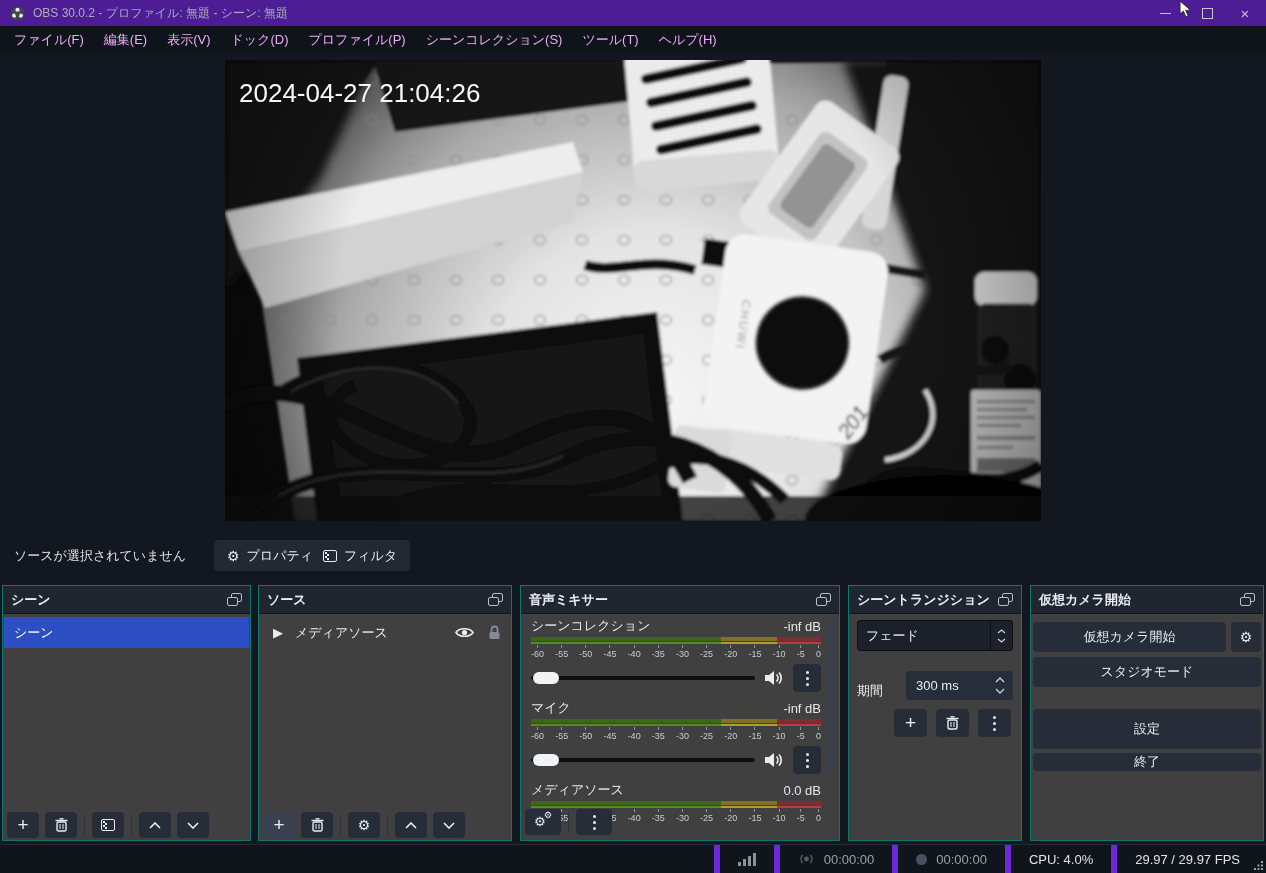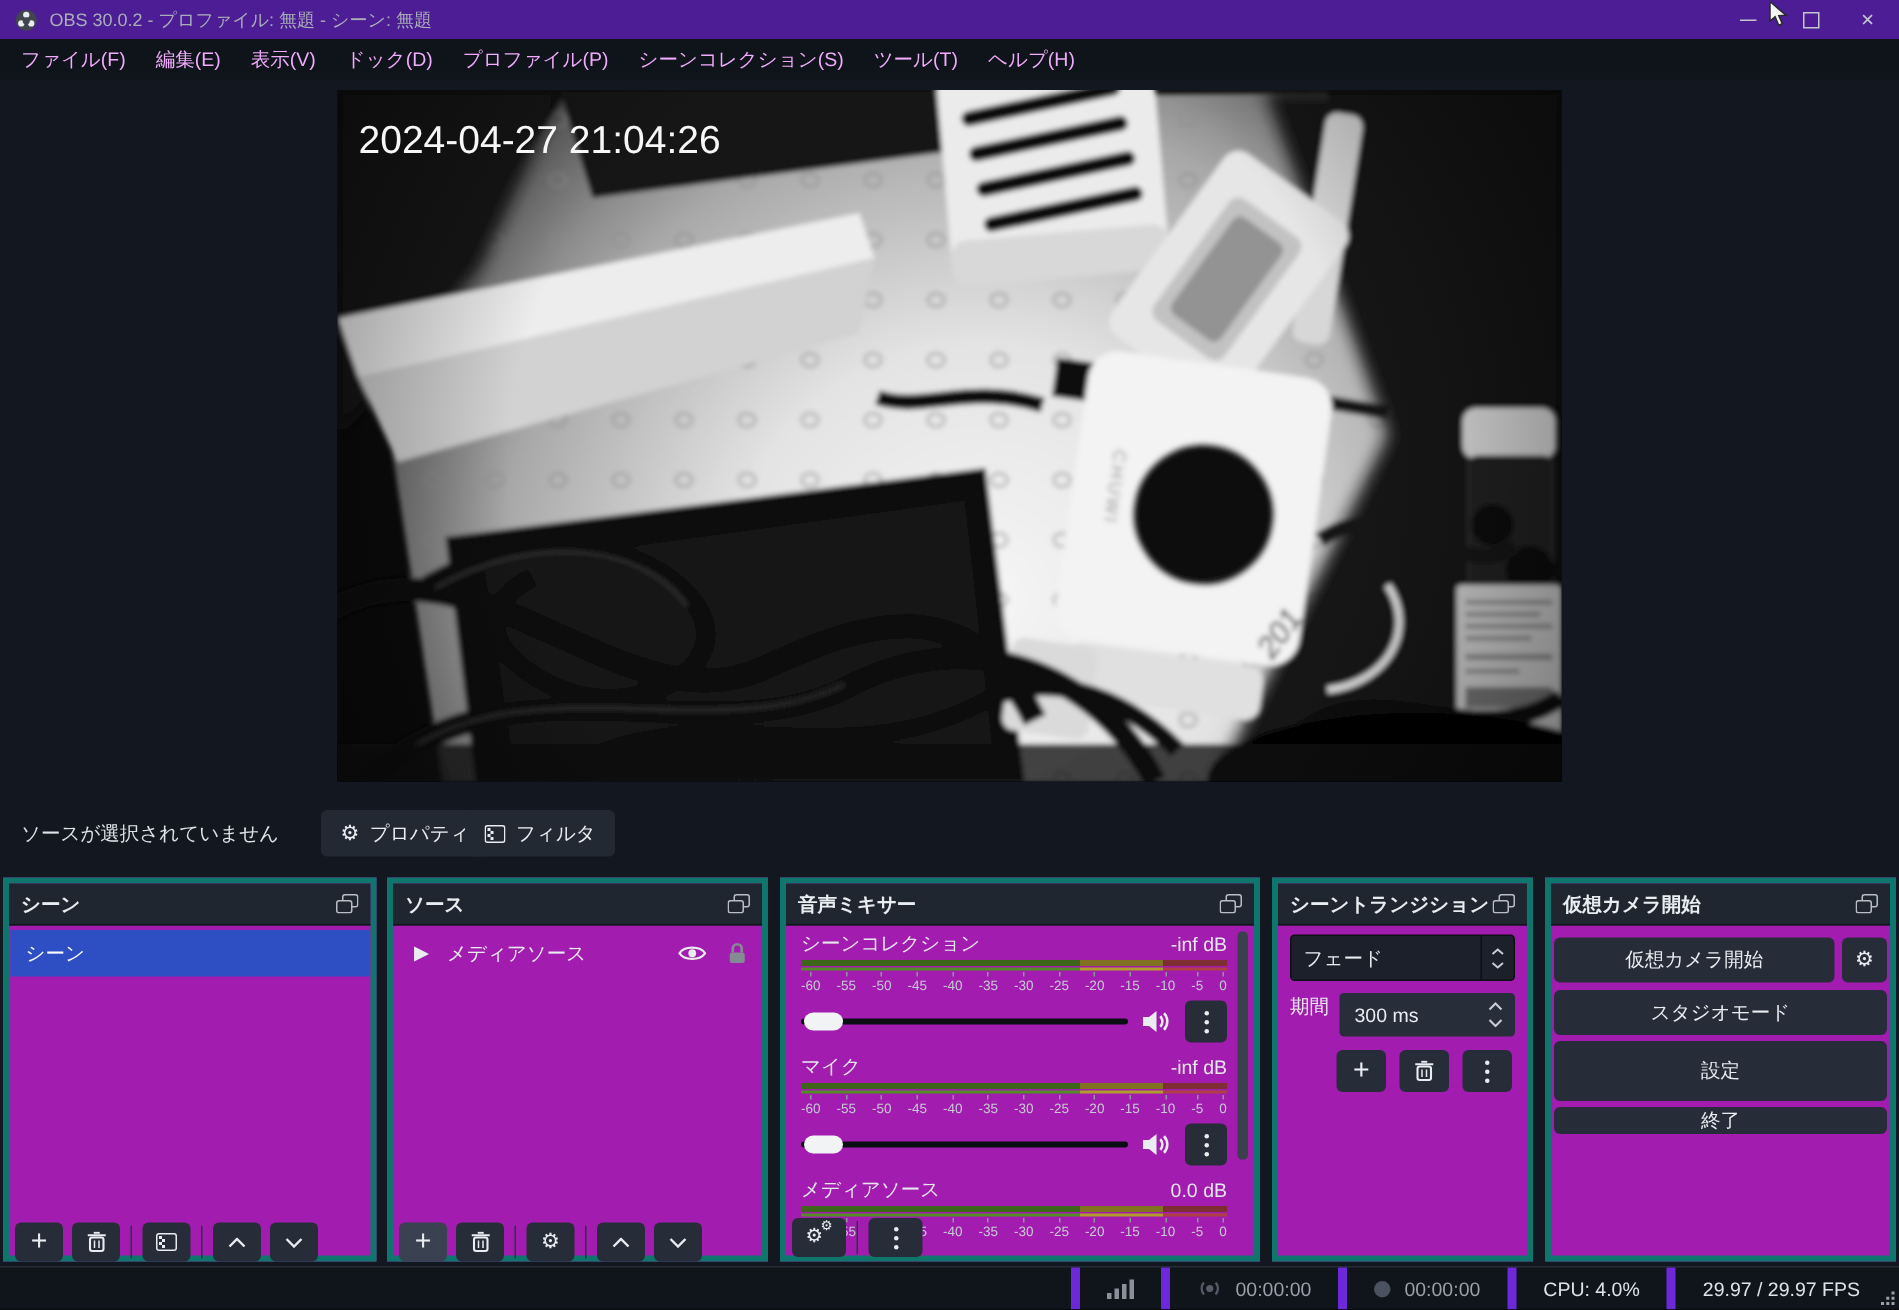--- a/index.html
+++ b/index.html
@@ -22,21 +22,21 @@
   
   .preview{position:absolute;left:225px;top:60px;width:816px;height:461px;background:#000;}
   
   .selbar{position:absolute;top:540px;left:0;right:0;height:32px;}
   .sel-status{position:absolute;left:14px;top:7px;font-size:13px;color:#dfe3e8;}
   .sel-btn{position:absolute;top:0;height:31px;background:#232933;border-radius:4px;
     display:flex;align-items:center;gap:7px;padding:0 13px;font-size:13px;color:#e9ecf0;}
   .btn-props{left:214px;} .btn-filters{left:310px;}
   .gear-glyph{font-family:"DejaVu Sans",sans-serif;font-size:14px;line-height:1;}
   
-  .dock{position:absolute;top:585px;height:256px;background:#a21caf;border:4px solid #0f766e;box-sizing:border-box;}
+  .dock{position:absolute;top:585px;height:256px;background:#404040;border:1px solid #0f766e;box-sizing:border-box;}
   #dock-scenes{left:2px;width:249px;}
   #dock-sources{left:258px;width:254px;}
   #dock-mixer{left:520px;width:320px;}
   #dock-transitions{left:848px;width:174px;}
   #dock-controls{left:1030px;width:234px;}
   .dock-header{height:28px;background:#20262f;border-bottom:1px solid #10141a;
     display:flex;align-items:center;justify-content:space-between;padding:0 8px;box-sizing:border-box;}
   .dock-title{font-size:13px;font-weight:700;color:#e9ecf0;}
   .dock-body{position:relative;height:226px;}
   .dock-toolbar{position:absolute;bottom:4px;left:4px;right:4px;height:28px;display:flex;align-items:center;gap:6px;}
@@ -67,21 +67,21 @@
   .dots{display:flex;flex-direction:column;gap:3px;}
   .dots i{width:3px;height:3px;border-radius:50%;background:#e9ecf0;}
   .dotbtn{width:28px;height:28px;}
   .vscroll{position:absolute;top:4px;right:4px;width:7px;height:152px;background:#3a414d;border-radius:3px;}
   
   .tr-body{padding:6px 8px;}
   .combo{height:29px;background:#1b202a;border:1px solid #0c0f15;border-radius:3px;display:flex;align-items:stretch;}
   .combo-label{flex:1;display:flex;align-items:center;padding-left:8px;font-size:13px;}
   .combo-arrows{width:21px;border-left:1px solid #0c0f15;display:flex;flex-direction:column;
     align-items:center;justify-content:center;gap:4px;}
-  .dur-row{display:flex;align-items:flex-start;margin-top:8px;gap:7px;}
+  .dur-row{display:flex;align-items:flex-end;margin-top:20px;gap:23px;}
   .dur-label{font-size:13px;}
   .spin{flex:1;height:29px;background:#272e3a;border-radius:3px;display:flex;align-items:center;}
   .spin-val{flex:1;padding-left:10px;font-size:13px;}
   .spin-arrows{width:20px;display:flex;flex-direction:column;gap:5px;align-items:center;margin-right:3px;}
   .tr-btns{display:flex;justify-content:flex-end;gap:9px;margin-top:9px;padding-right:2px;}
   .tr-btns .tbtn{width:33px;height:28px;}
   
   .ctl-body{padding:3px 2px 0;}
   .ctl-btn{display:flex;align-items:center;justify-content:center;background:#272d38;border-radius:4px;
     font-size:13px;color:#e9ecf0;}
@@ -568,21 +568,21 @@
       </svg>
     </div>
     <div class="dock-body ctl-body">
       <div class="vc-row" style="margin-top:5px">
         <div class="ctl-btn" style="height:30px;flex:1">仮想カメラ開始</div>
         <div class="ctl-btn" style="height:30px;width:30px">
             <span class="gear-glyph">⚙</span>
           </div>
       </div>
       <div class="ctl-btn" style="height:30px;margin-top:5px">スタジオモード</div>
-      <div class="ctl-btn" style="height:40px;margin-top:4px">設定</div>
+      <div class="ctl-btn" style="height:40px;margin-top:22px">設定</div>
       <div class="ctl-btn" style="height:18px;margin-top:4px">終了</div>
     </div>
   </div>
 
   <div class="statusbar">
     <div class="st-sec">
       <span class="sigbars">
         <i style="height:4px"></i>
           <i style="height:7px"></i>
           <i style="height:10px"></i>

